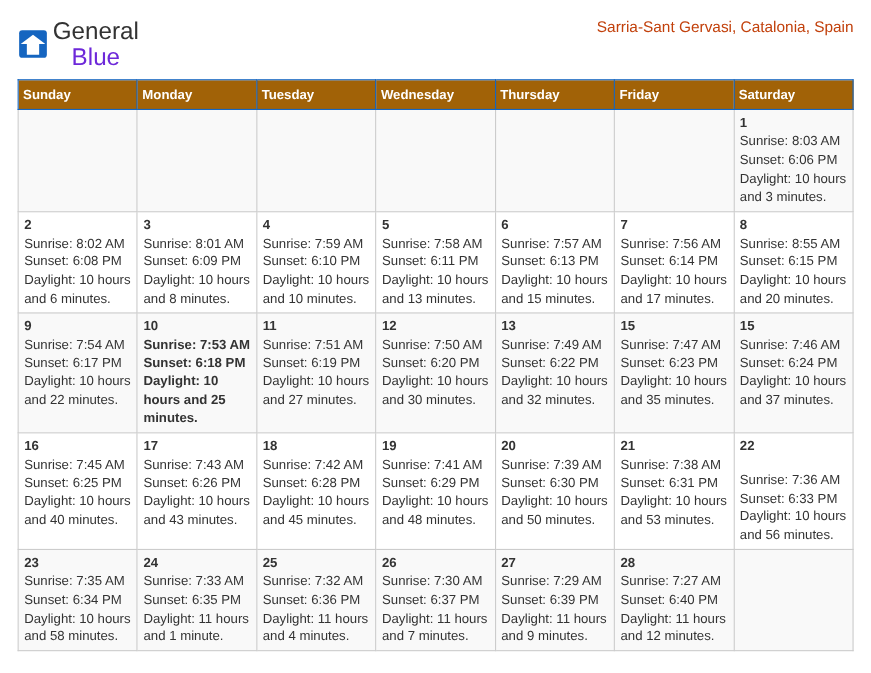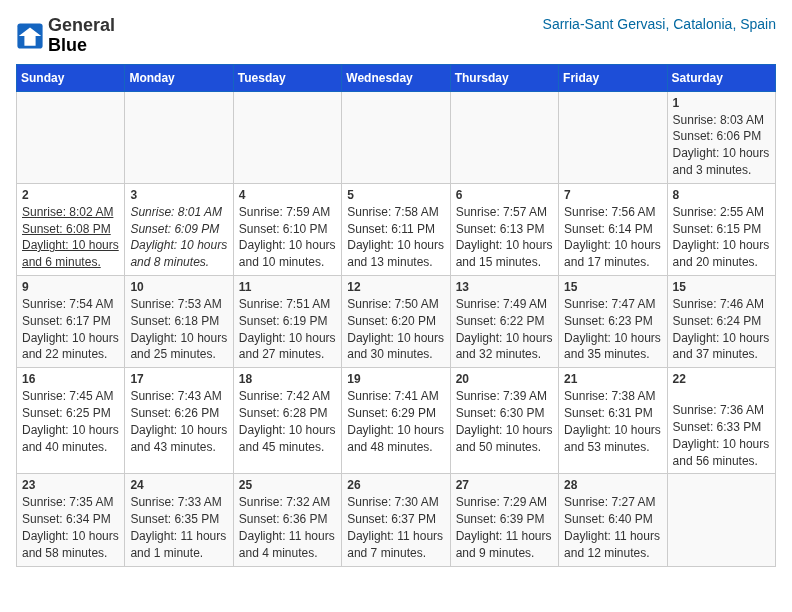--- a/index.html
+++ b/index.html
@@ -14,52 +14,53 @@
       display: flex;
       justify-content: space-between;
       align-items: flex-start;
       margin-bottom: 8px;
     }
     .logo {
       display: flex;
       align-items: center;
     }
     .logo-text {
-      font-size: 18px;
-      font-weight: bold;
+      font-size: 22px;
+      font-weight: normal;
       color: #333;
       line-height: 1.1;
+      text-align: center;
     }
     .logo-text span {
-      color: #000000;
+      color: #6d28d9;
     }
     .logo-icon {
       width: 28px;
       height: 28px;
       margin-right: 4px;
     }
     .title-block {
       text-align: right;
     }
     .month-year {
       font-size: 36px;
       font-weight: bold;
       color: #333;
     }
     .subtitle {
       font-size: 14px;
-      color: #0369a1;
+      color: #c2410c;
     }
     table {
       width: 100%;
       border-collapse: collapse;
       table-layout: fixed;
     }
     thead tr th {
-      background-color: #1d4ed8;
+      background-color: #a16207;
       color: #fff;
       font-size: 12px;
       font-weight: bold;
       padding: 6px 4px;
       text-align: left;
       border: 1px solid #1565C0;
     }
     tbody tr td {
       border: 1px solid #ccc;
       vertical-align: top;
@@ -126,27 +127,27 @@
         <td>
           <span class="day-num">1</span>
           <div class="day-info" style="white-space: pre-line;">Sunrise: 8:03 AM
 Sunset: 6:06 PM
 Daylight: 10 hours and 3 minutes.</div>
         </td>
       </tr>
       <tr>
         <td>
           <span class="day-num">2</span>
-          <div class="day-info" style="white-space: pre-line; text-decoration: underline;">Sunrise: 8:02 AM
+          <div class="day-info" style="white-space: pre-line;">Sunrise: 8:02 AM
 Sunset: 6:08 PM
 Daylight: 10 hours and 6 minutes.</div>
         </td>
         <td>
           <span class="day-num">3</span>
-          <div class="day-info" style="white-space: pre-line; font-style: italic;">Sunrise: 8:01 AM
+          <div class="day-info" style="white-space: pre-line;">Sunrise: 8:01 AM
 Sunset: 6:09 PM
 Daylight: 10 hours and 8 minutes.</div>
         </td>
         <td>
           <span class="day-num">4</span>
           <div class="day-info" style="white-space: pre-line;">Sunrise: 7:59 AM
 Sunset: 6:10 PM
 Daylight: 10 hours and 10 minutes.</div>
         </td>
         <td>
@@ -162,35 +163,35 @@
 Daylight: 10 hours and 15 minutes.</div>
         </td>
         <td>
           <span class="day-num">7</span>
           <div class="day-info" style="white-space: pre-line;">Sunrise: 7:56 AM
 Sunset: 6:14 PM
 Daylight: 10 hours and 17 minutes.</div>
         </td>
         <td>
           <span class="day-num">8</span>
-          <div class="day-info" style="white-space: pre-line;">Sunrise: 2:55 AM
+          <div class="day-info" style="white-space: pre-line;">Sunrise: 8:55 AM
 Sunset: 6:15 PM
 Daylight: 10 hours and 20 minutes.</div>
         </td>
       </tr>
       <tr>
         <td>
           <span class="day-num">9</span>
           <div class="day-info" style="white-space: pre-line;">Sunrise: 7:54 AM
 Sunset: 6:17 PM
 Daylight: 10 hours and 22 minutes.</div>
         </td>
         <td>
           <span class="day-num">10</span>
-          <div class="day-info" style="white-space: pre-line;">Sunrise: 7:53 AM
+          <div class="day-info" style="white-space: pre-line; font-weight: bold;">Sunrise: 7:53 AM
 Sunset: 6:18 PM
 Daylight: 10 hours and 25 minutes.</div>
         </td>
         <td>
           <span class="day-num">11</span>
           <div class="day-info" style="white-space: pre-line;">Sunrise: 7:51 AM
 Sunset: 6:19 PM
 Daylight: 10 hours and 27 minutes.</div>
         </td>
         <td>

